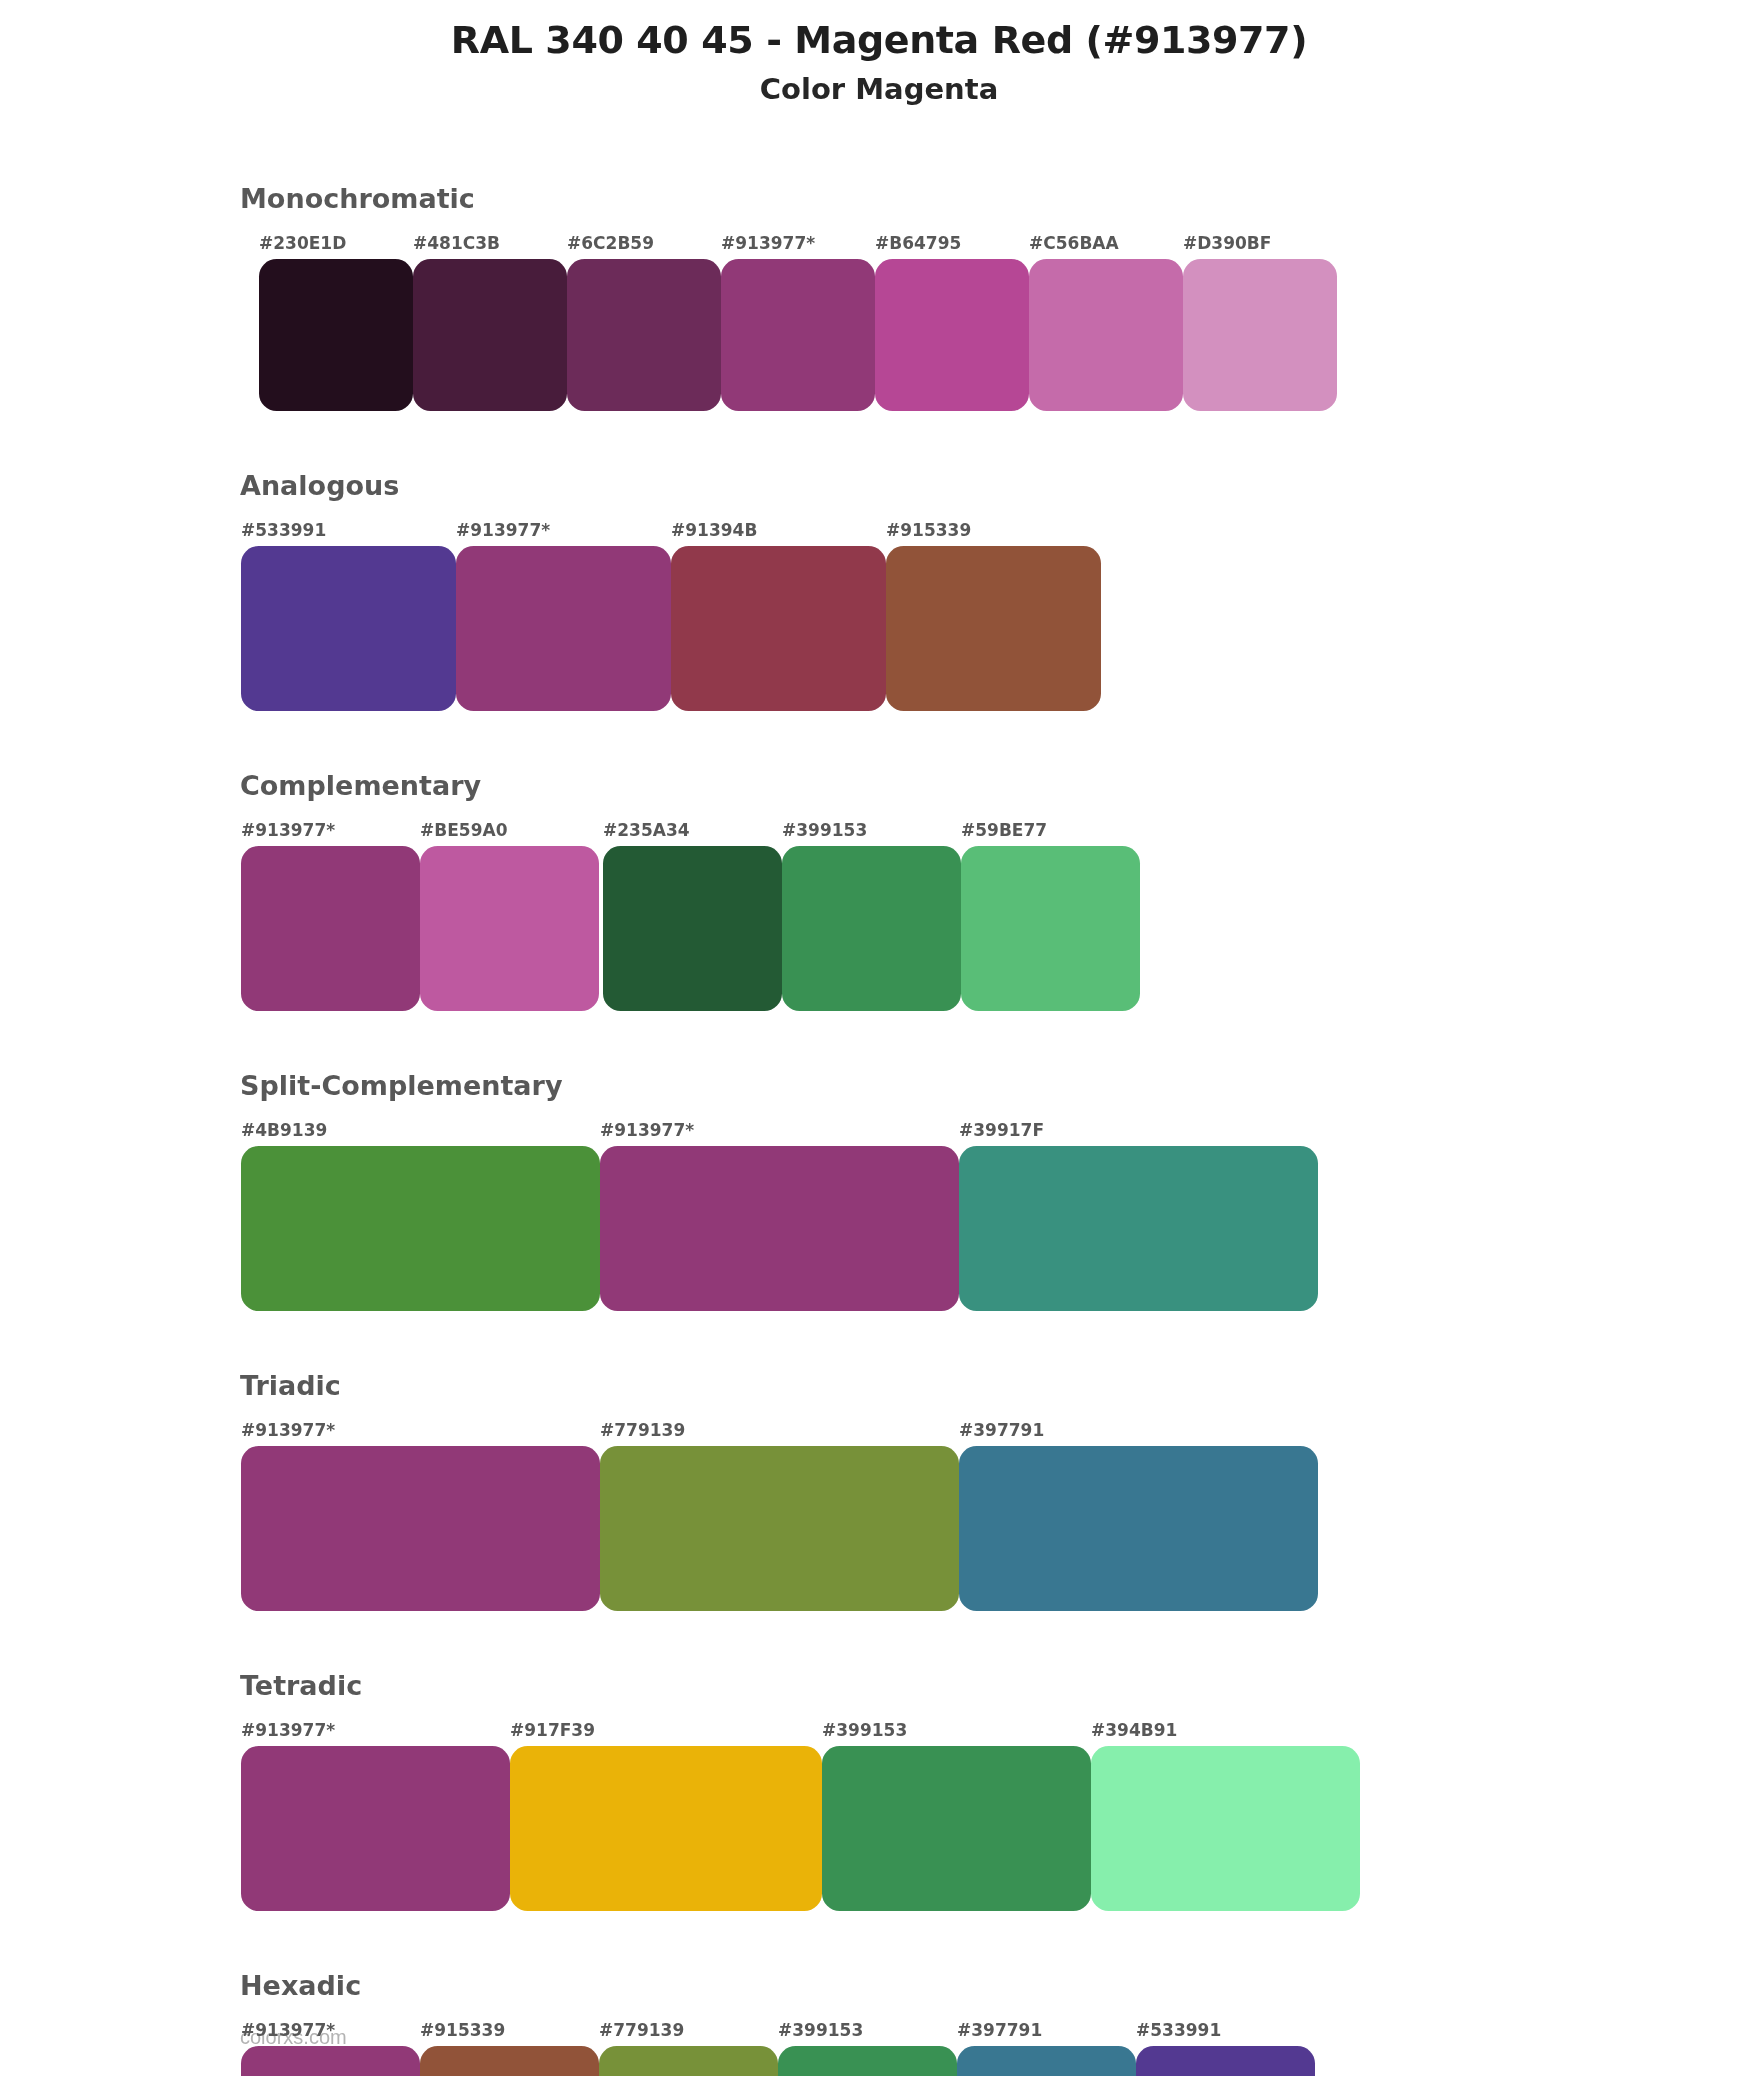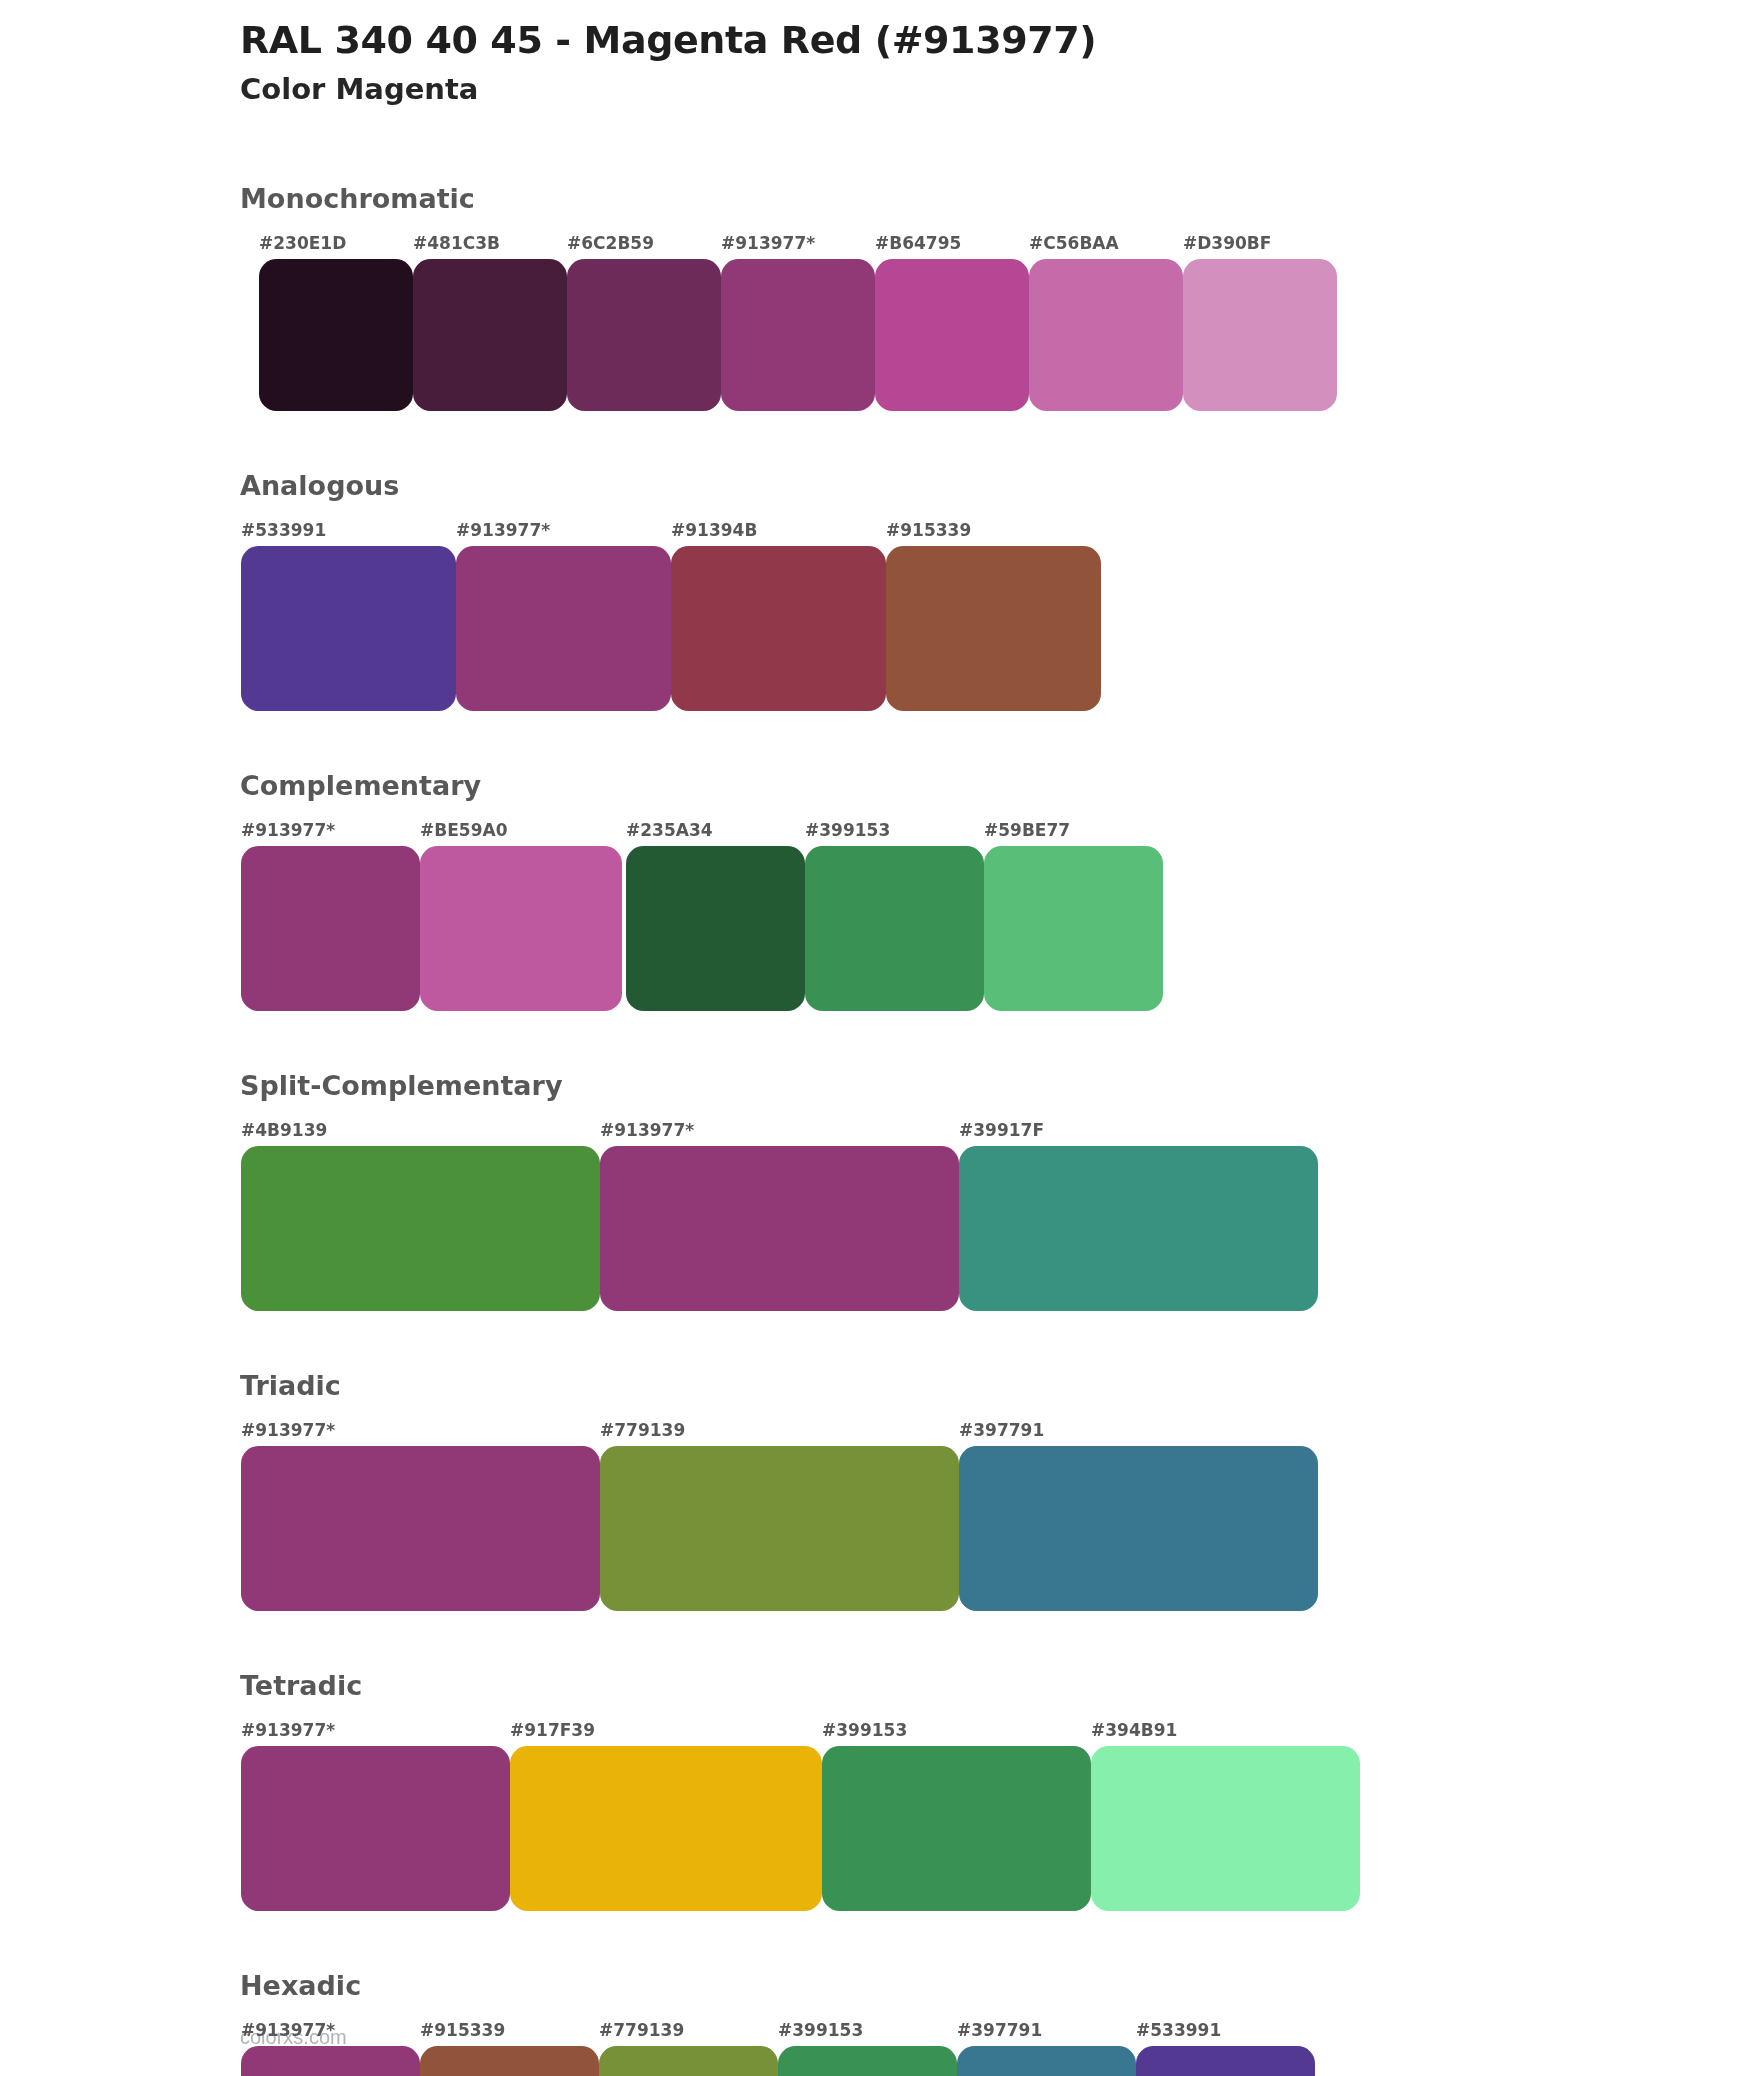--- a/index.html
+++ b/index.html
@@ -13,20 +13,21 @@
     font-family: "DejaVu Sans", sans-serif;
     -webkit-font-smoothing: antialiased;
     overflow: hidden;
     position: relative;
   }
   .page {
     position: relative;
     width: 1757px;
     height: 2077px;
     box-sizing: border-box;
+    text-align: center;
   }
   .header {
     position: absolute;
     left: 240px;
     top: 17.6px;
     width: 1278px;
   }
   .title {
     font-size: 38px;
     font-weight: bold;
@@ -153,21 +154,21 @@
             <span class="swatch-label">#915339</span>
           </div>
         </div>
       </div>
       <div class="section" style="height: 300px;">
         <div class="section-heading" style="top: 0px;">Complementary</div>
         <div class="swatch-bar" style="top: 74px; height: 165px;">
           <div class="swatch" title="#913977" style="background: rgb(145, 57, 119); width: 179px; flex: 0 0 179px; margin-left: 0px; z-index: 5;">
             <span class="swatch-label">#913977*</span>
           </div>
-          <div class="swatch" title="#BE59A0" style="background: rgb(190, 89, 160); width: 179px; flex: 0 0 179px; margin-left: 0px; z-index: 4; padding-left: 23px;">
+          <div class="swatch" title="#BE59A0" style="background: rgb(190, 89, 160); width: 179px; flex: 0 0 179px; margin-left: 0px; z-index: 4;">
             <span class="swatch-label">#BE59A0</span>
           </div>
           <div class="swatch" title="#235A34" style="background: rgb(35, 90, 52); width: 179px; flex: 0 0 179px; margin-left: 4px; z-index: 3;">
             <span class="swatch-label">#235A34</span>
           </div>
           <div class="swatch" title="#399153" style="background: rgb(57, 145, 83); width: 179px; flex: 0 0 179px; margin-left: 0px; z-index: 2;">
             <span class="swatch-label">#399153</span>
           </div>
           <div class="swatch" title="#59BE77" style="background: rgb(89, 190, 119); width: 179px; flex: 0 0 179px; margin-left: 0px; z-index: 1;">
             <span class="swatch-label">#59BE77</span>

